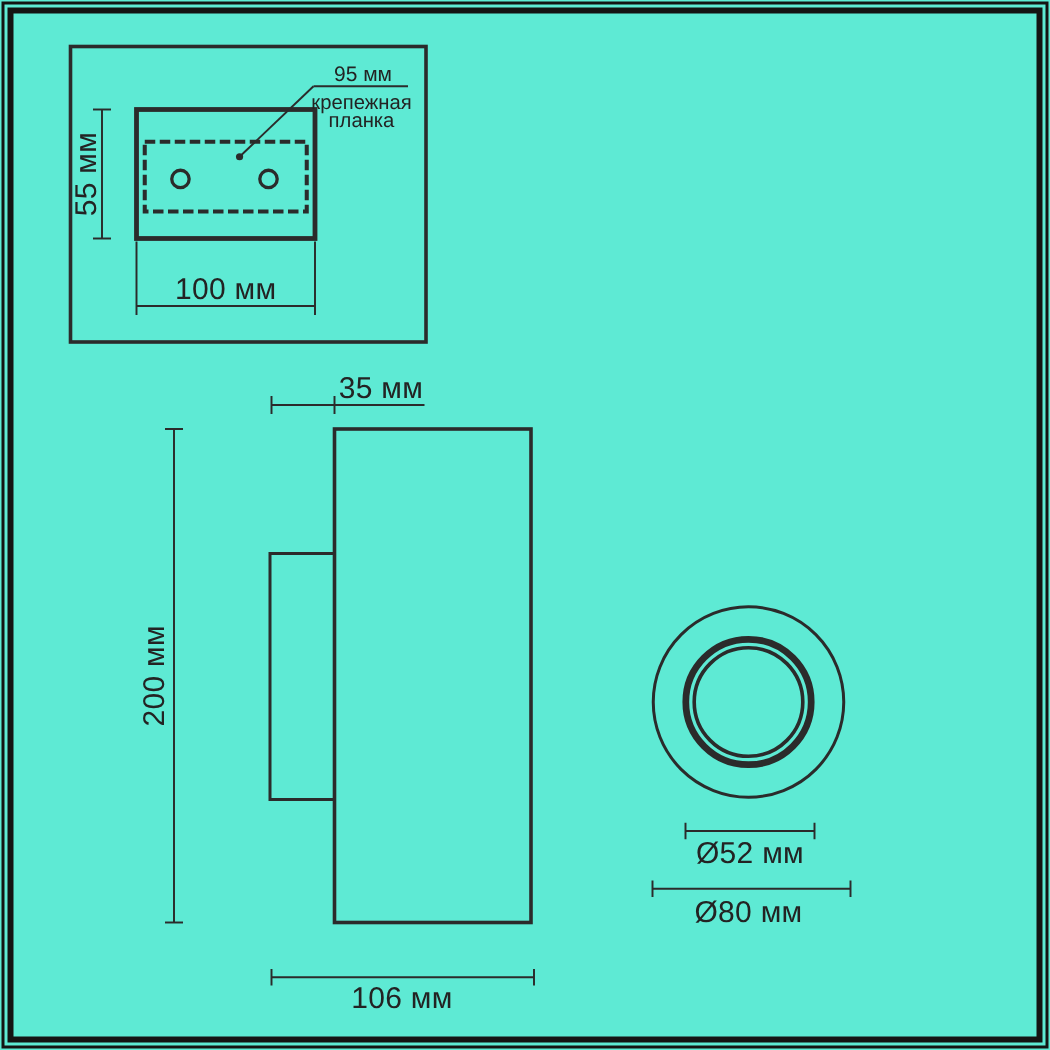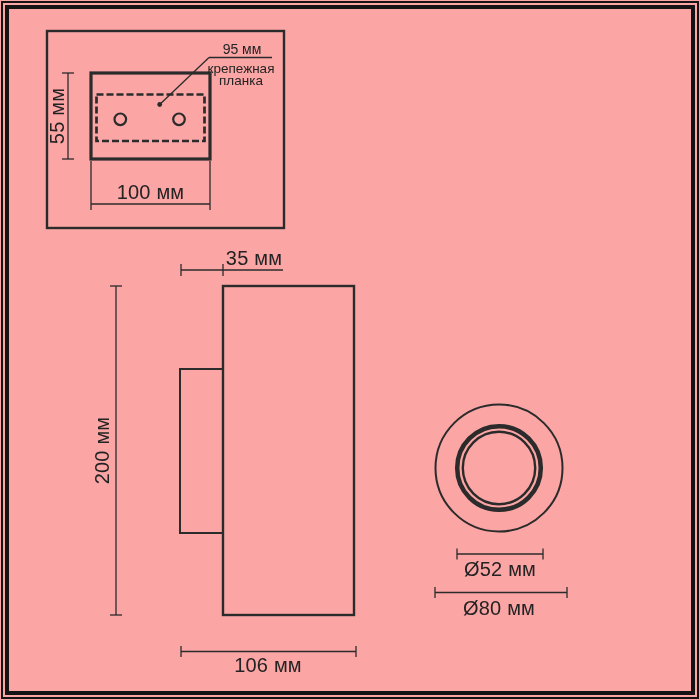--- a/index.html
+++ b/index.html
@@ -8,21 +8,21 @@
     width: 700px;
     height: 700px;
     background: #ffffff;
     overflow: hidden;
     font-family: "Liberation Sans", sans-serif;
   }
   .stage {
     position: relative;
     width: 700px;
     height: 700px;
-    background: #fca5a5;
+    background: #5eead4;
   }
   .frame-outer {
     position: absolute;
     inset: 1px;
     border: 2px solid #141414;
     pointer-events: none;
   }
   .frame-inner {
     position: absolute;
     inset: 5px;

